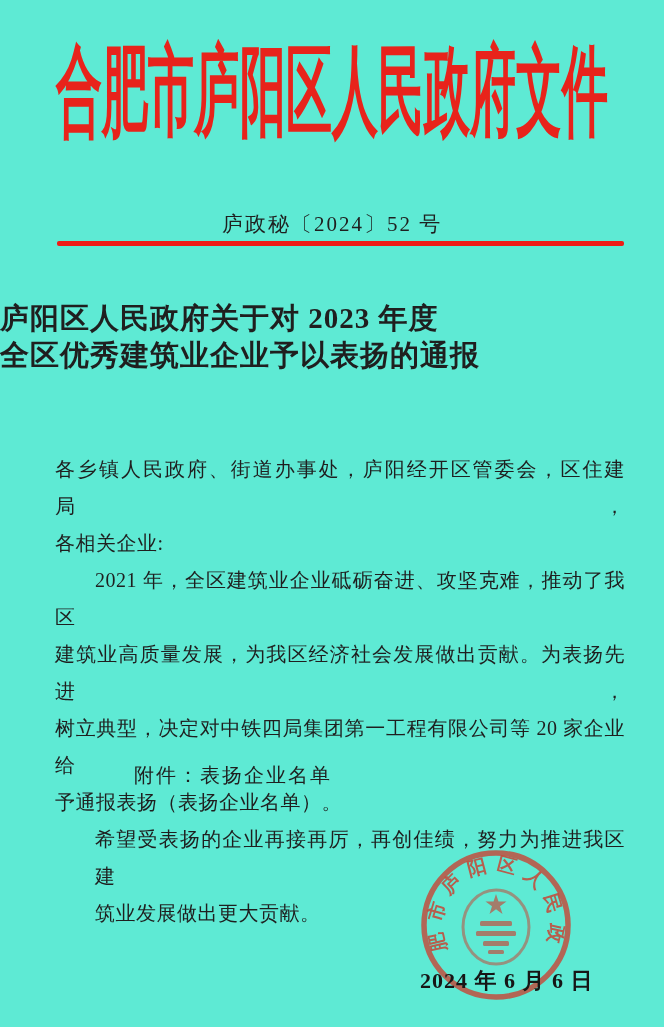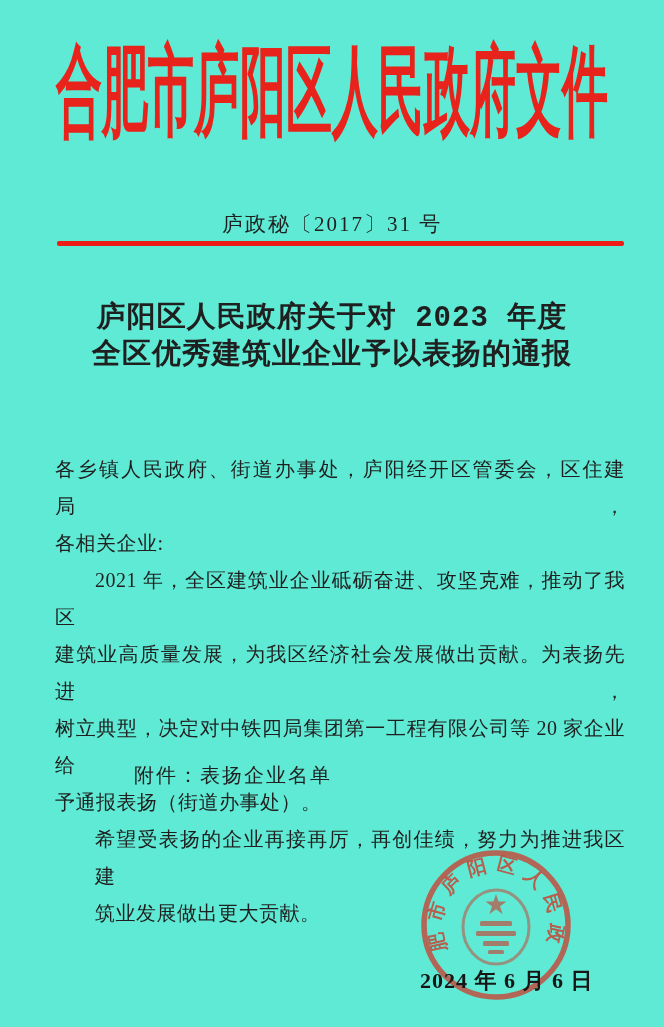--- a/index.html
+++ b/index.html
@@ -52,26 +52,24 @@
     background: #ee1c16;
     border-radius: 2px;
   }
 
   
   .title {
     position: absolute;
     top: 300px;
     left: 0;
     width: 100%;
-    text-align: center;
     font-size: 29px;
     font-weight: bold;
     line-height: 37px;
     letter-spacing: 1px;
-    font-family: Liberation Mono, monospace;
   }
 
   
   .body-text {
     position: absolute;
     top: 419px;
     left: 55px;
     width: 570px;
     font-size: 20px;
     line-height: 37px;
@@ -123,37 +121,37 @@
     font-weight: bold;
   }
 </style>
 </head>
 <body>
 
 <div class="page">
 
   <div class="letterhead">合肥市庐阳区人民政府文件</div>
 
-  <div class="docnum">庐政秘〔2017〕31 号</div>
+  <div class="docnum">庐政秘〔2024〕52 号</div>
 
   <div class="redrule"></div>
 
   <div class="title">
     <div>庐阳区人民政府关于对 2023 年度</div>
     <div>全区优秀建筑业企业予以表扬的通报</div>
   </div>
 
   <div class="body-text">
     <p class="bline just">各乡镇人民政府、街道办事处，庐阳经开区管委会，区住建局，</p>
     <p class="bline">各相关企业:</p>
 
     <p class="bline just ind">2021 年，全区建筑业企业砥砺奋进、攻坚克难，推动了我区</p>
     <p class="bline just">建筑业高质量发展，为我区经济社会发展做出贡献。为表扬先进，</p>
     <p class="bline just">树立典型，决定对中铁四局集团第一工程有限公司等 20 家企业给</p>
-    <p class="bline">予通报表扬（街道办事处）。</p>
+    <p class="bline">予通报表扬（表扬企业名单）。</p>
 
     <p class="bline just ind2">希望受表扬的企业再接再厉，再创佳绩，努力为推进我区建</p>
     <p class="bline ind2">筑业发展做出更大贡献。</p>
   </div>
 
   <div class="attachment">附件：表扬企业名单</div>
 
   <div class="seal">
     <svg width="158" height="164" viewBox="0 0 158 164" xmlns="http://www.w3.org/2000/svg">
 

